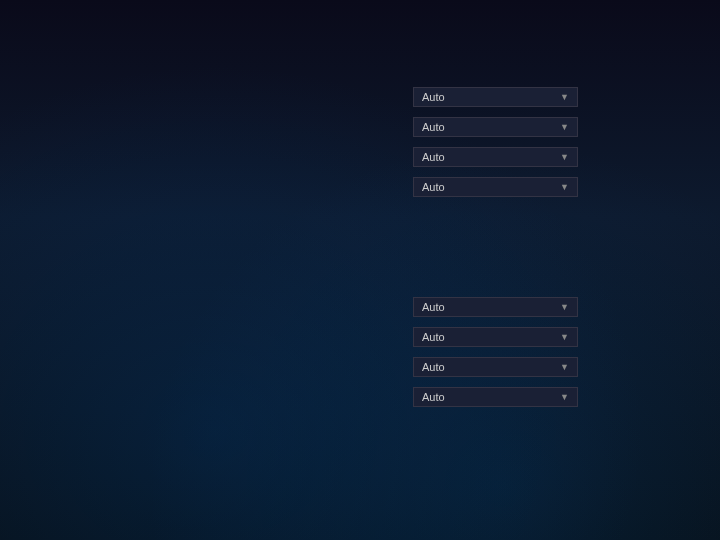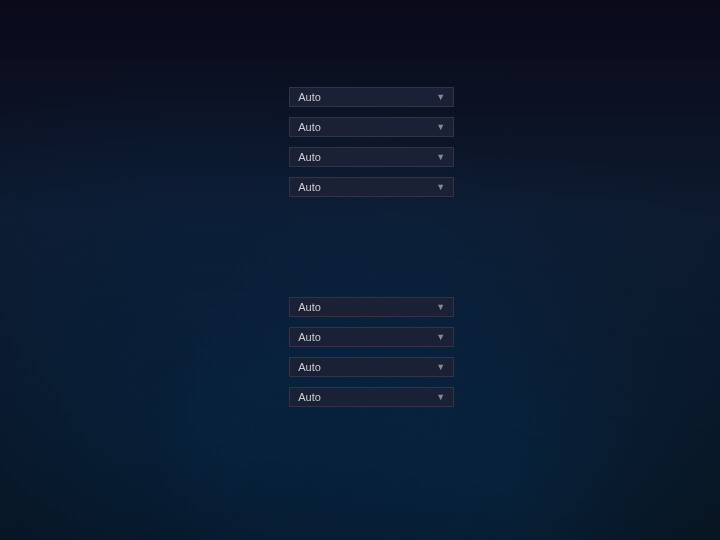--- a/index.html
+++ b/index.html
@@ -30,21 +30,20 @@
       z-index: 0;
     }
 
     .main-container {
       position: relative;
       z-index: 1;
       width: 720px;
       height: 540px;
       display: flex;
       flex-direction: column;
-      align-items: center;
     }
 
     
     .header {
       background: #000;
       display: flex;
       align-items: center;
       padding: 0 8px;
       height: 22px;
       border-bottom: 1px solid #222;

